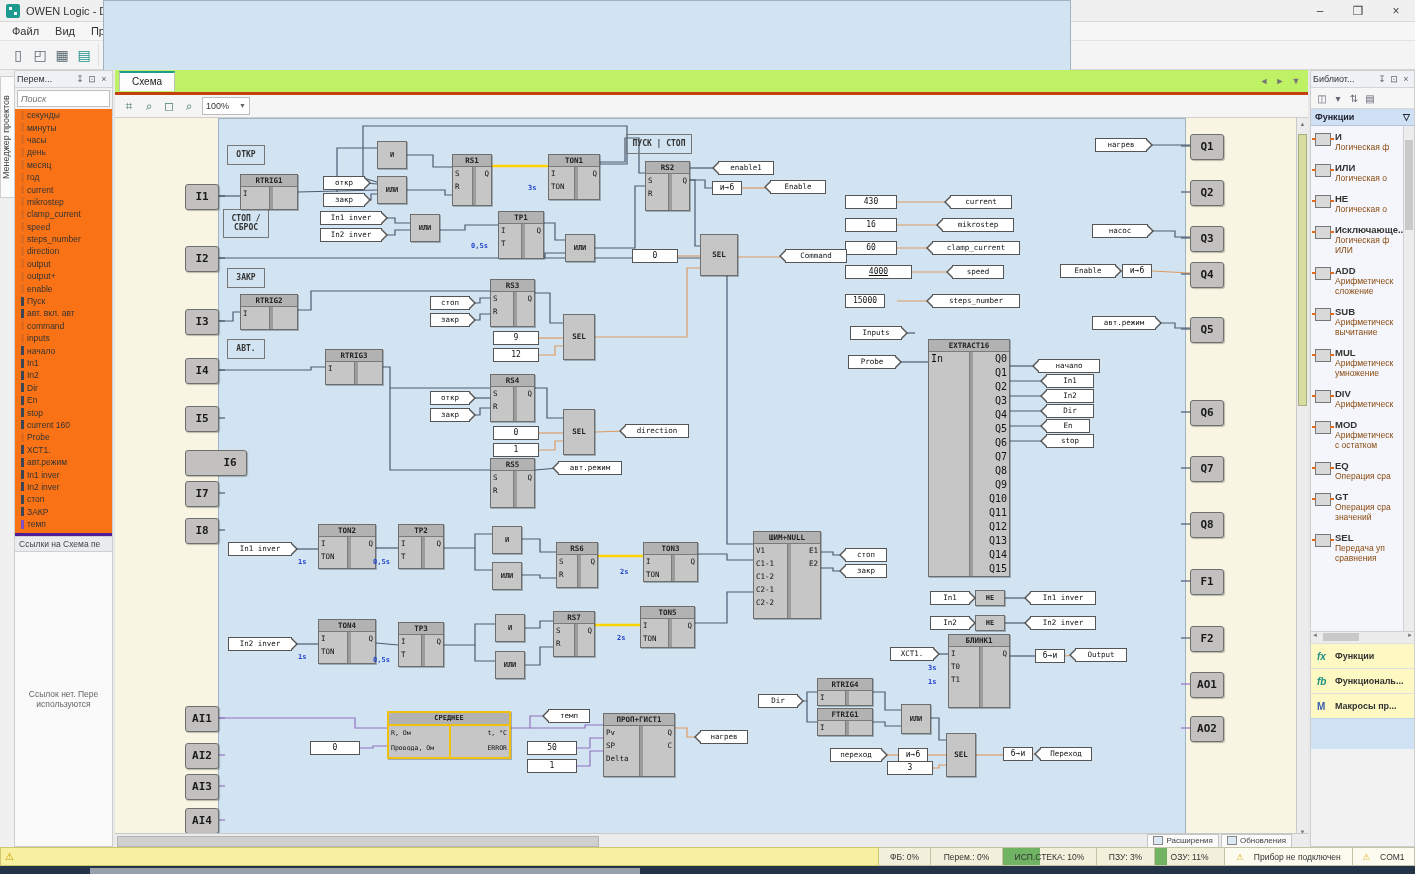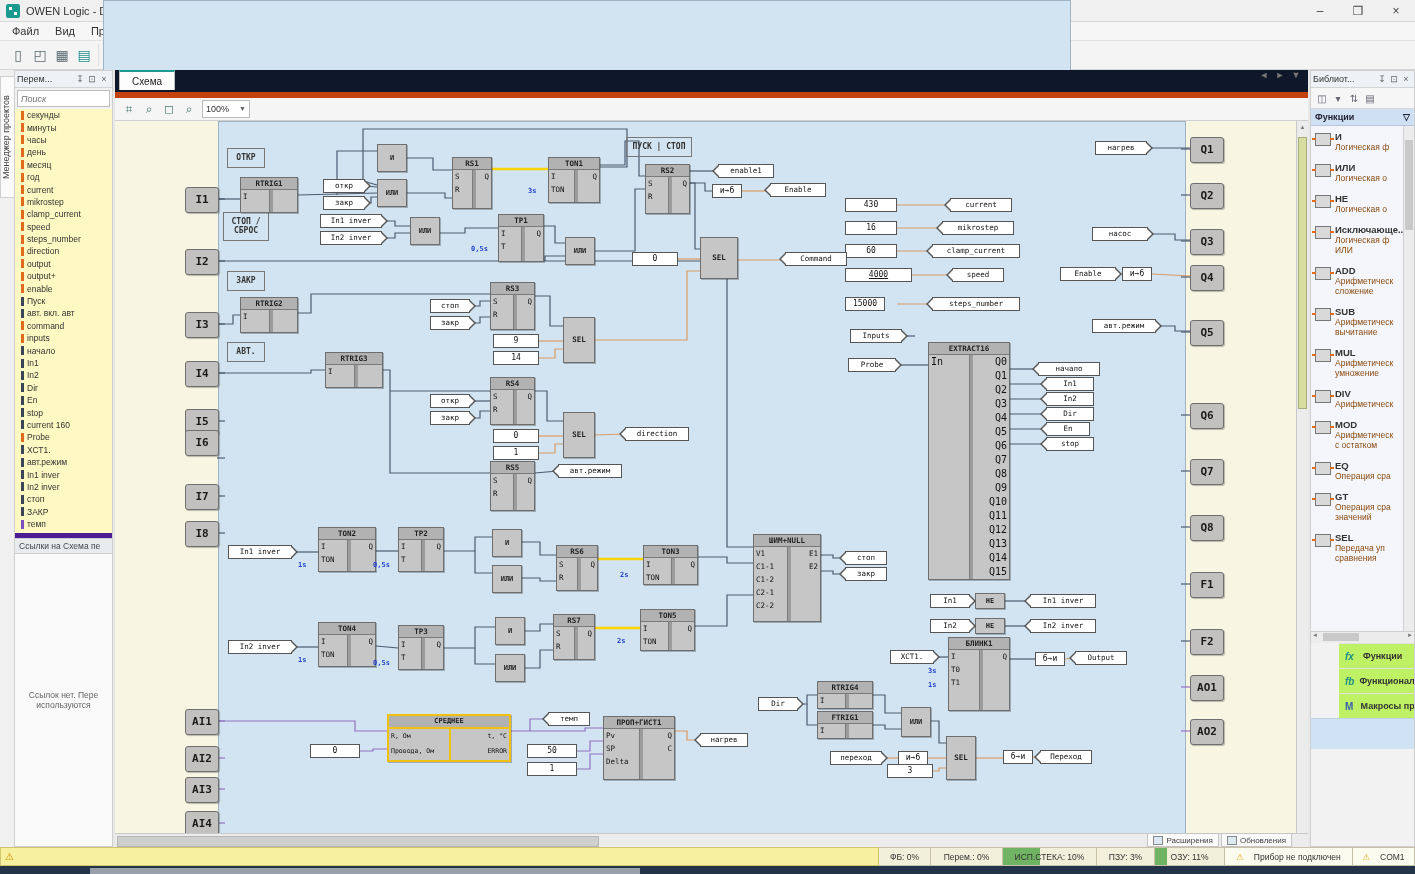--- a/index.html
+++ b/index.html
@@ -24,31 +24,31 @@
   .vstrip{position:absolute;left:0;top:0;width:14px;height:777px;background:#f0f0f0;border-right:1px solid #dcdcdc;}
   .vtab{position:absolute;left:0;top:6px;width:13px;height:120px;background:#fbfbfb;border:1px solid #cfcfcf;border-left:2px solid #1d9a8f;
     writing-mode:vertical-rl;transform:rotate(180deg);font-size:9px;color:#444;text-align:center;line-height:11px;}
   
   .lpanel{position:absolute;left:14px;top:0;width:99px;height:777px;background:#f2f2f2;border:1px solid #cfcfcf;box-sizing:border-box;display:flex;flex-direction:column;}
   .phead{height:16px;background:#eef1f5;border-bottom:1px solid #d4d4d4;display:flex;align-items:center;padding:0 2px;font-size:9px;color:#333;}
   .phead .sp{flex:1}
   .pico{width:12px;text-align:center;color:#666;font-size:9px;}
   .searchbox{height:15px;margin:2px;border:1px solid #bfbfbf;background:#fff;display:flex;align-items:center;}
   .searchbox input{border:0;outline:0;width:100%;font-size:9px;padding:0 3px;color:#999;font-style:italic;background:transparent;}
-  .varlist{height:424px;overflow:hidden;background:#fef9c3;border-bottom:5px solid #4c1d95;}
+  .varlist{height:424px;overflow:hidden;background:#f97316;border-bottom:3px solid #4c1d95;}
   .varrow{height:12.4px;display:flex;align-items:center;font-size:8.5px;color:#333;padding-left:6px;white-space:nowrap;}
   .varrow .bar{width:3px;height:9px;margin-right:3px;}
   .bar.num{background:#e06a1e}.bar.bool{background:#3a4656}.bar.temp{background:#8050c0}
   .linkshead{height:14px;background:#e9ecef;border-top:1px solid #cfcfcf;border-bottom:1px solid #cfcfcf;
     font-size:8.5px;display:flex;align-items:center;padding-left:4px;color:#444;white-space:nowrap;overflow:hidden;}
   .linksbody{flex:1;background:#fafafa;display:flex;align-items:center;justify-content:center;text-align:center;
     font-size:8.5px;color:#666;padding:4px;}
   
   .canvas{position:absolute;left:115px;top:0;width:1193px;height:777px;display:flex;flex-direction:column;background:#ececec;}
-  .ctabbar{height:22px;background:#0f172a;display:flex;align-items:flex-start;border-bottom:6px solid #c2410c;}
+  .ctabbar{height:22px;background:#bef264;display:flex;align-items:center;border-bottom:3px solid #c2410c;}
   .ctab{height:18px;background:#fdfdfd;border:1px solid #bfbfbf;border-bottom:0;border-top:2px solid #1d9a8f;
     padding:0 12px;font-size:10px;display:flex;align-items:center;margin-left:4px;color:#222;}
   .ctab-icons{margin-left:auto;display:flex;padding-right:4px;}
   .cti{width:16px;text-align:center;color:#777;font-size:9px;}
   .ctoolbar{height:22px;background:#f5f5f5;border-bottom:1px solid #cfcfcf;display:flex;align-items:center;padding-left:4px;}
   .cbi{width:20px;height:18px;display:flex;align-items:center;justify-content:center;font-size:12px;color:#4c7a74;}
   .zoomsel{height:16px;border:1px solid #bdbdbd;background:#fff;display:flex;align-items:center;font-size:9px;padding:0 3px;margin-left:3px;color:#333;}
   .zoomsel .car{margin-left:10px;font-size:7px;color:#666;}
   .work{position:relative;width:1193px;height:720px;background:#f8f5e3;overflow:hidden;}
   .blue{position:absolute;left:103px;top:0;width:968px;height:716px;background:#d2e4f1;border:1px solid #9eb4c4;box-sizing:border-box;}
@@ -103,21 +103,21 @@
   .fbicon{width:14px;height:11px;background:#d9d9d9;border:1px solid #777;margin:2px 4px 0 0;position:relative;flex:none;}
   .fbicon::before,.fbicon::after{content:"";position:absolute;width:4px;height:2px;background:#e06a1e;top:4px;}
   .fbicon::before{left:-4px}.fbicon::after{right:-4px}
   .fntxt{min-width:0;}
   .fnname{font-size:9.5px;font-weight:bold;color:#333;white-space:nowrap;}
   .fndesc{font-size:8.5px;color:#8a4a10;white-space:pre-line;line-height:10px;}
   .fnscroll{position:absolute;right:0;top:0;width:10px;height:100%;background:#ececec;border-left:1px solid #d0d0d0;}
   .fnthumb{position:absolute;left:1px;right:1px;top:14px;height:90px;background:#c9c9c9;}
   .rhscroll{height:11px;background:#ececec;border-top:1px solid #d0d0d0;position:relative;}
   .rhthumb{position:absolute;left:12px;top:1px;width:36px;height:8px;background:#c9c9c9;}
-  .rtabs{background:#bef264;margin-left:28px;}
+  .rtabs{background:#fef9c3;}
   .rtab{height:24px;display:flex;align-items:center;border-top:1px solid #e0e0e0;padding-left:6px;}
   .rtab .ti{width:18px;font-style:italic;font-weight:bold;color:#1d8f85;font-size:10px;}
   .rtab .ti.m{color:#3a5fae;font-style:normal;}
   .rtab .tl{font-size:9px;color:#333;font-weight:bold;white-space:nowrap;overflow:hidden;}
   .rtabfill{height:30px;background:#cfe3f5;border-top:1px solid #bcd2e8;}
   
   .statusbar{height:29px;}
   .srow{height:19px;display:flex;}
   .warncell{flex:1;background:#f7f0a0;border:1px solid #cfc66d;display:flex;align-items:center;padding:0 4px;font-size:8.5px;color:#333;overflow:hidden;white-space:nowrap;box-sizing:border-box;}
   .warnico{color:#c79c00;margin-right:4px;font-size:10px;}
@@ -518,21 +518,21 @@
           <polyline points="1066,463 1075,463" fill="none" stroke="#4c5c72" stroke-width="1.2"></polyline>
           <polyline points="1066,520 1075,520" fill="none" stroke="#4c5c72" stroke-width="1.2"></polyline>
           <polyline points="1066,566 1075,566" fill="none" stroke="#9272c4" stroke-width="1.2"></polyline>
           <polyline points="1066,610 1075,610" fill="none" stroke="#9272c4" stroke-width="1.2"></polyline>
         </svg>
         <div class="pin" style="left: 70px; top: 66px;">I1</div>
         <div class="pin" style="left: 70px; top: 128px;">I2</div>
         <div class="pin" style="left: 70px; top: 191px;">I3</div>
         <div class="pin" style="left: 70px; top: 240px;">I4</div>
         <div class="pin" style="left: 70px; top: 288px;">I5</div>
-        <div class="pin" style="left: 70px; top: 309px;">I6</div>
+        <div class="pin" style="left: 70px; top: 332px; padding-left: 28px;">I6</div>
         <div class="pin" style="left: 70px; top: 363px;">I7</div>
         <div class="pin" style="left: 70px; top: 400px;">I8</div>
         <div class="pin" style="left: 70px; top: 588px;">AI1</div>
         <div class="pin" style="left: 70px; top: 625px;">AI2</div>
         <div class="pin" style="left: 70px; top: 656px;">AI3</div>
         <div class="pin" style="left: 70px; top: 690px;">AI4</div>
         <div class="pin" style="left: 1075px; top: 16px;">Q1</div>
         <div class="pin" style="left: 1075px; top: 62px;">Q2</div>
         <div class="pin" style="left: 1075px; top: 108px;">Q3</div>
         <div class="pin" style="left: 1075px; top: 144px;">Q4</div>
@@ -882,21 +882,21 @@
         <div class="gate" style="left: 786px; top: 586px; width: 30px; height: 30px;">ИЛИ</div>
         <div class="gate" style="left: 860px; top: 472px; width: 30px; height: 16px;">НЕ</div>
         <div class="gate" style="left: 860px; top: 497px; width: 30px; height: 16px;">НЕ</div>
         <div class="kbox" style="left: 597px; top: 63px; width: 30px;">и→б</div>
         <div class="kbox" style="left: 1007px; top: 146px; width: 30px;">и→б</div>
         <div class="kbox" style="left: 920px; top: 531px; width: 30px;">б→и</div>
         <div class="kbox" style="left: 783px; top: 630px; width: 30px;">и→б</div>
         <div class="kbox" style="left: 888px; top: 629px; width: 30px;">б→и</div>
         <div class="kbox" style="left: 517px; top: 131px; width: 46px;">0</div>
         <div class="kbox" style="left: 378px; top: 213px; width: 46px;">9</div>
-        <div class="kbox" style="left: 378px; top: 230px; width: 46px;">14</div>
+        <div class="kbox" style="left: 378px; top: 230px; width: 46px;">12</div>
         <div class="kbox" style="left: 378px; top: 308px; width: 46px;">0</div>
         <div class="kbox" style="left: 378px; top: 325px; width: 46px;">1</div>
         <div class="kbox" style="left: 730px; top: 77px; width: 52px;">430</div>
         <div class="kbox" style="left: 730px; top: 100px; width: 52px;">16</div>
         <div class="kbox" style="left: 730px; top: 123px; width: 52px;">60</div>
         <div class="kbox" style="left: 730px; top: 147px; width: 67px; text-decoration: underline;">4000</div>
         <div class="kbox" style="left: 730px; top: 176px; width: 40px;">15000</div>
         <div class="kbox" style="left: 412px; top: 623px; width: 50px;">50</div>
         <div class="kbox" style="left: 412px; top: 641px; width: 50px;">1</div>
         <div class="kbox" style="left: 195px; top: 623px; width: 50px;">0</div>

